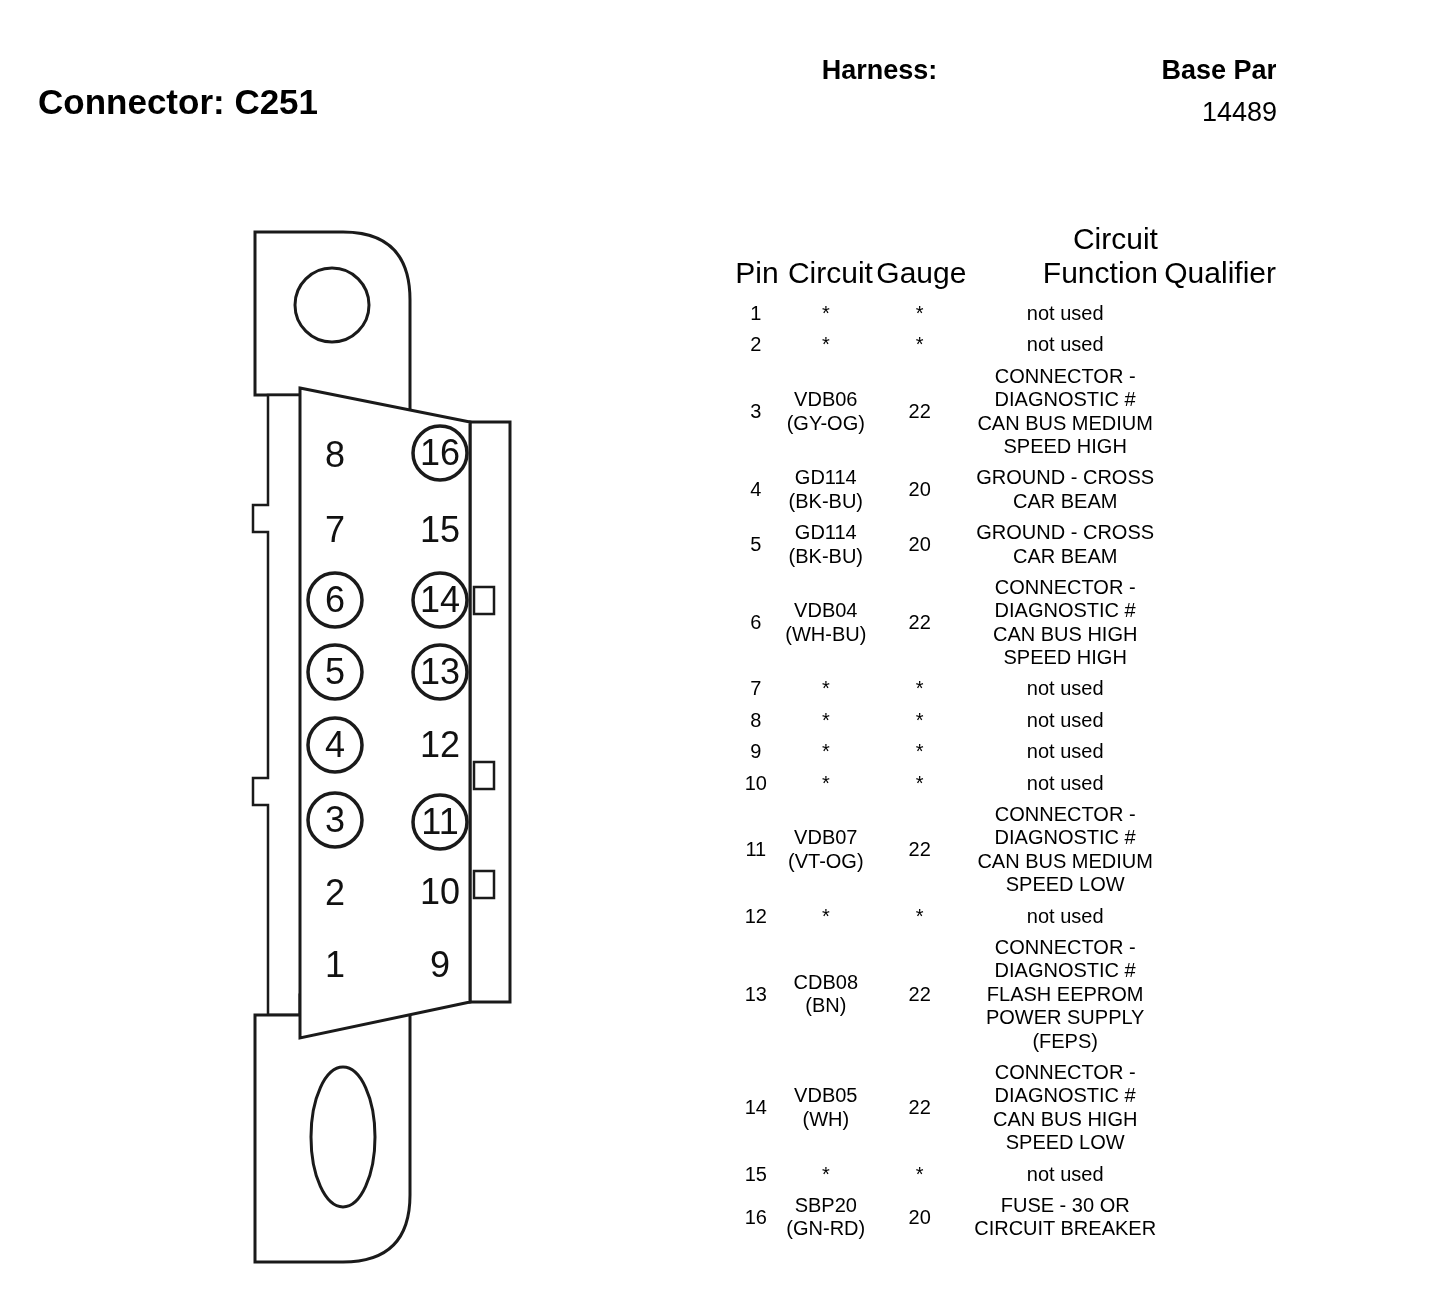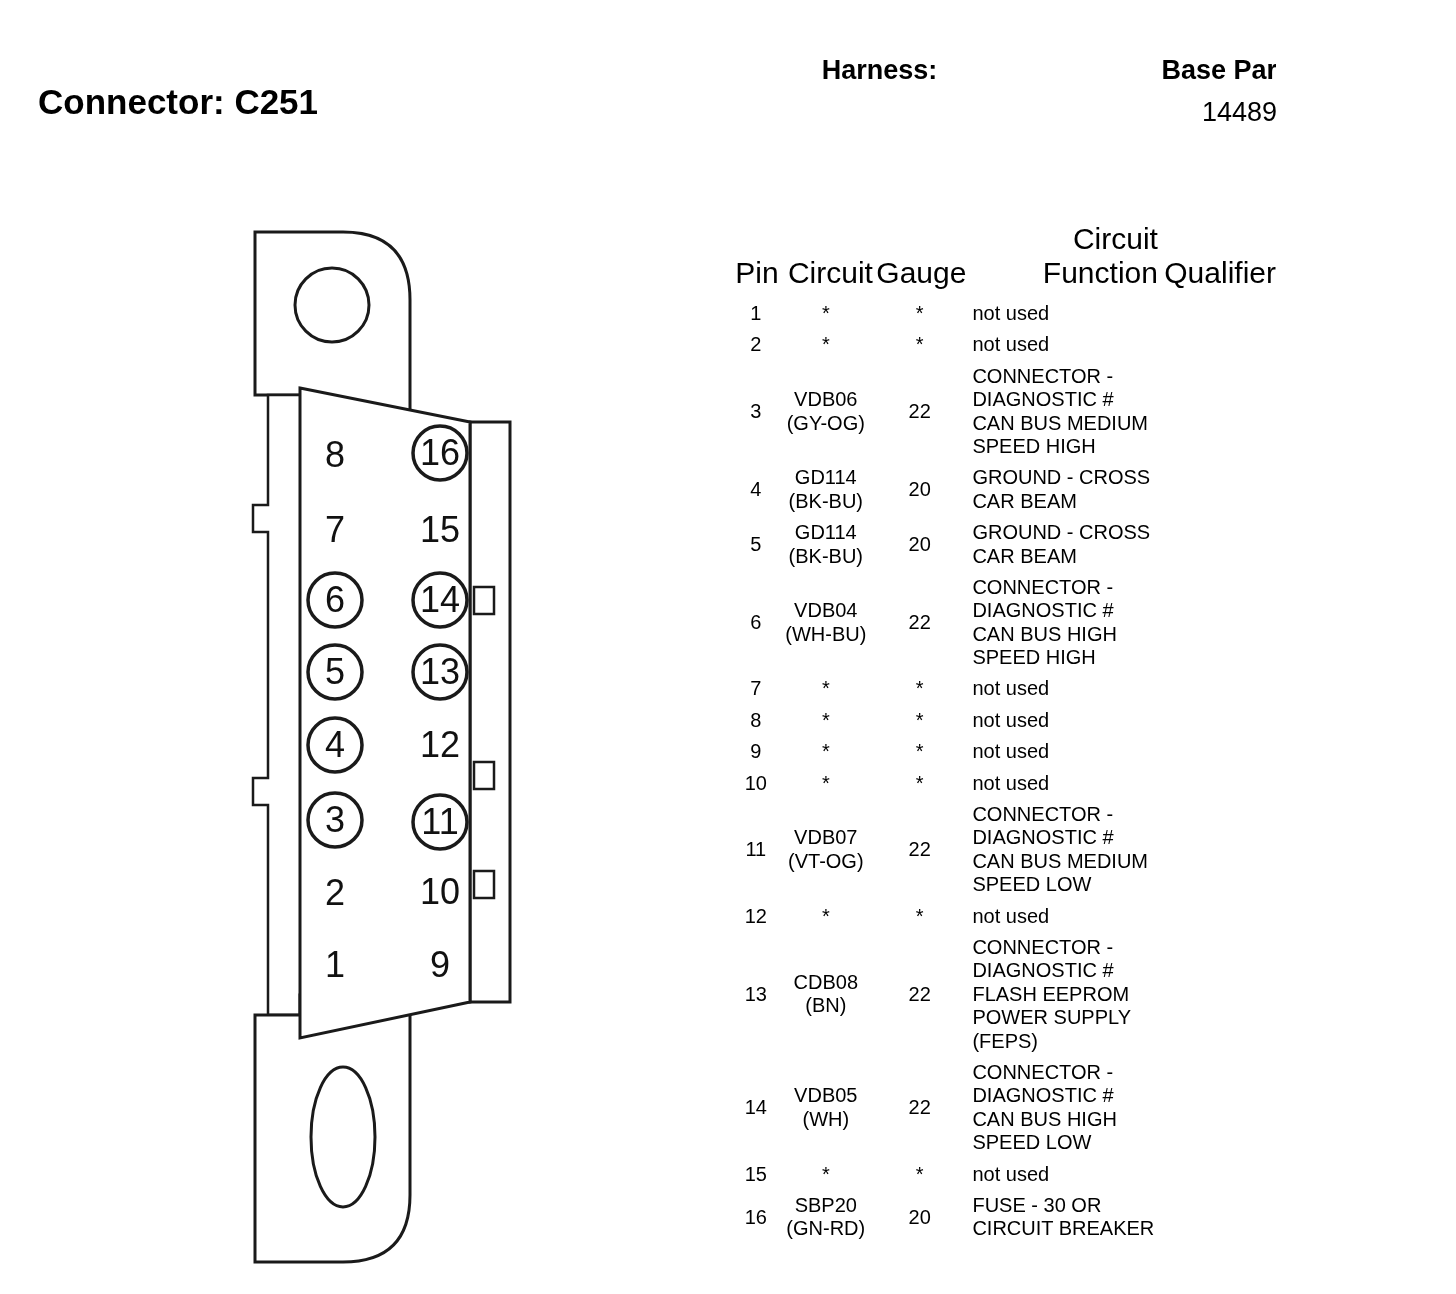--- a/index.html
+++ b/index.html
@@ -24,21 +24,21 @@
   .pin-circle { fill:none; stroke:#1a1a1a; stroke-width:3.5; }
   .pin-text { font-family:"Liberation Sans", sans-serif; font-size:36px; fill:#111; text-anchor:middle; }
 
   
   .pin-table { position:absolute; left:733px; top:222px; border-collapse:collapse; table-layout:fixed; }
   .pin-table th { font-size:30px; font-weight:normal; text-align:right; padding:0 0 8px 0; vertical-align:bottom; }
   .pin-table td { font-size:20px; vertical-align:middle; padding:4px 0; line-height:1.17; }
   .col-pin { width:50px; } .col-circuit { width:112px; } .col-gauge { width:100px; }
   .col-func { width:300px; } .col-qual { width:130px; }
   .c-pin, .c-circuit, .c-gauge { text-align:center; }
-  .c-func { text-align:left; padding-left:6px !important;margin-top:40px; }
+  .c-func { text-align:center; padding-left:6px !important;margin-top:40px; }
   .c-qual { text-align:center; }
 </style>
 </head>
 <body>
 
 <div class="page">
 
   <div class="connector-title">Connector: C251</div>
 
 

